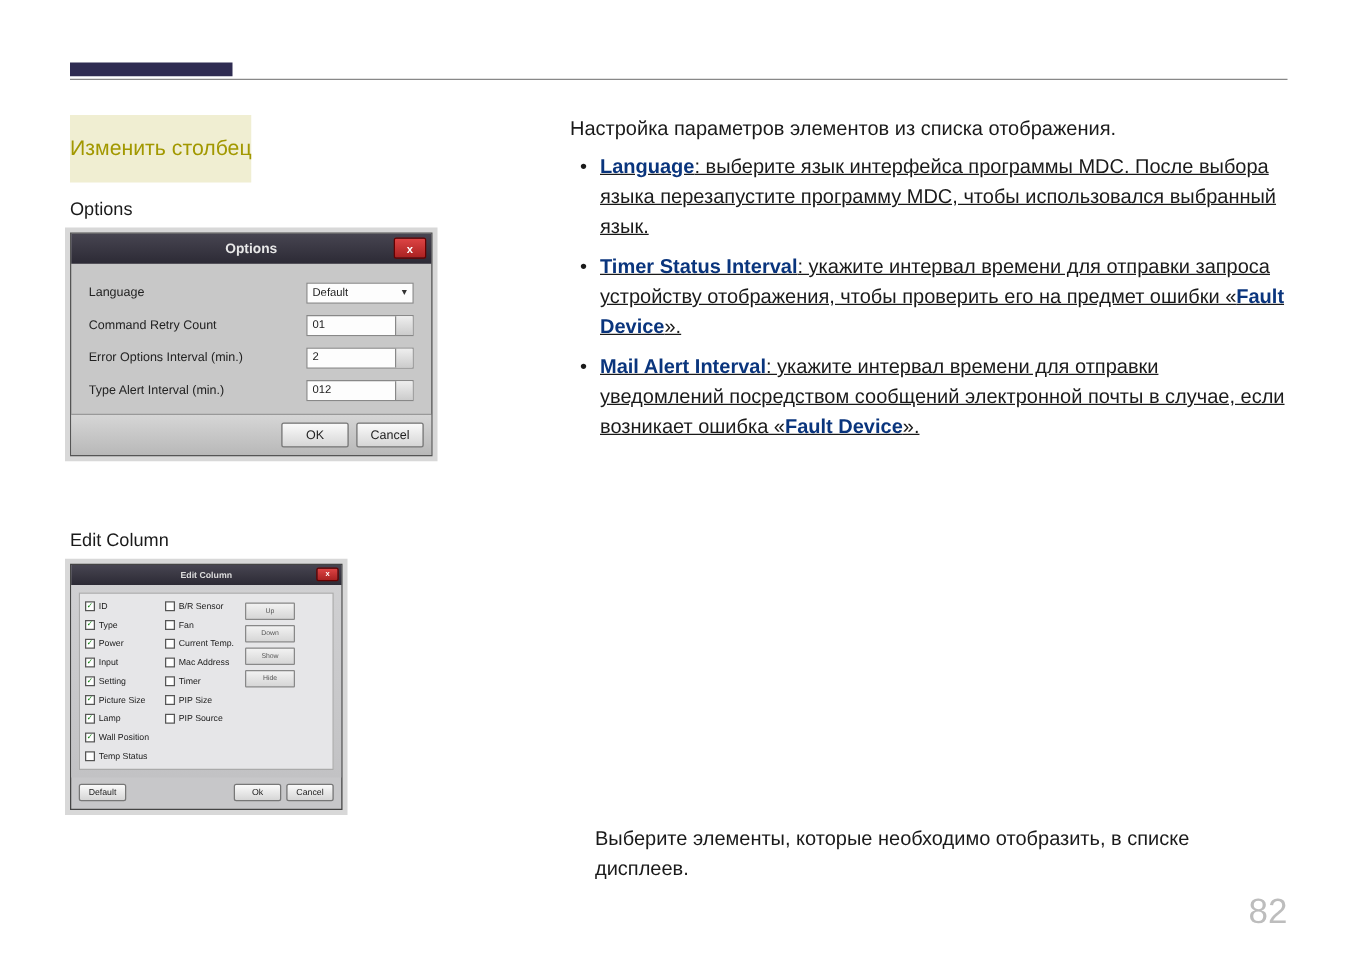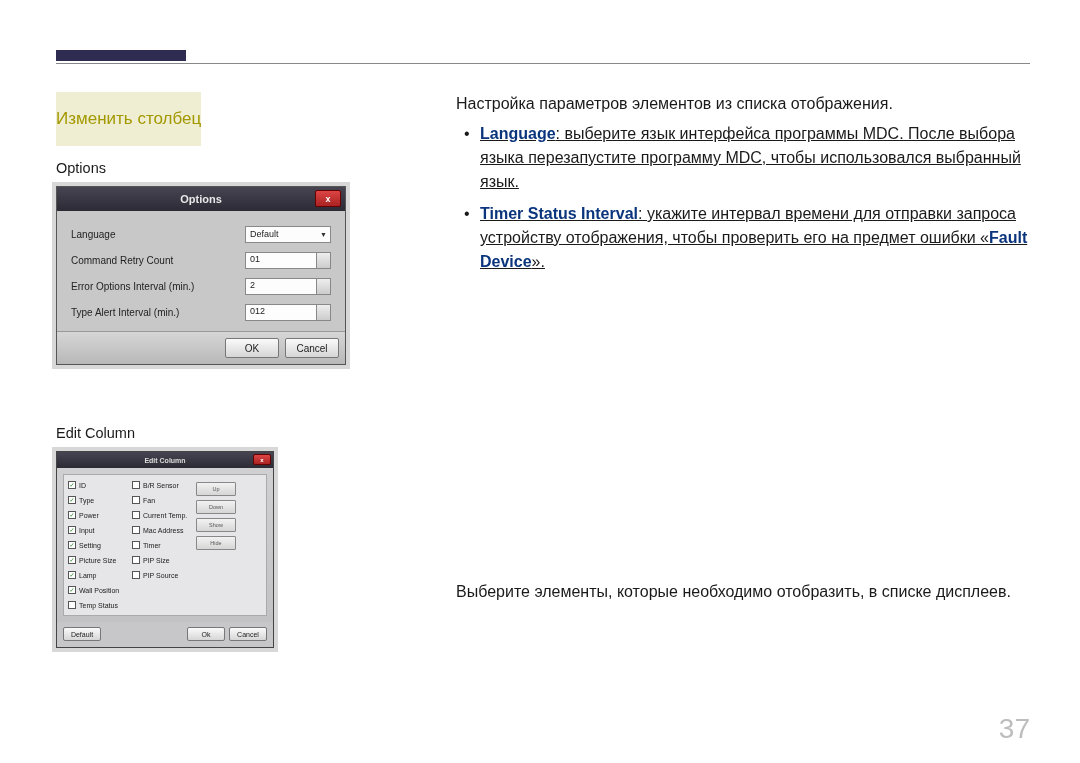--- a/index.html
+++ b/index.html
@@ -223,21 +223,21 @@
   .page-num {
     position: absolute;
     bottom: 18px;
     right: 50px;
     font-size: 28px;
     color: #bdbdbd;
     font-weight: 300;
   }
 
   .block-edit { margin-top: 0; }
-  .right-block2 { margin-top: 306px; }
+  .right-block2 { margin-top: 306px; margin-left: 20px; }
 </style>
 </head>
 <body>
 
 <div class="page">
   <div class="header-accent"></div>
   <hr class="header-rule">
 
   <div class="content">
     <div class="left-col">
@@ -383,20 +383,23 @@
 
     <div class="right-col">
       <p>Настройка параметров элементов из списка отображения.</p>
       <ul>
         <li>
           <span class="blue-bold">Language</span><span>: выберите язык интерфейса программы MDC. После выбора языка перезапустите программу MDC, чтобы использовался выбранный язык.</span>
         </li>
         <li>
           <span class="blue-bold">Timer Status Interval</span><span>: укажите интервал времени для отправки запроса устройству отображения, чтобы проверить его на предмет ошибки «</span><span class="blue-bold">Fault Device</span><span>».</span>
         </li>
+        <li>
+          <span class="blue-bold">Mail Alert Interval</span><span>: укажите интервал времени для отправки уведомлений посредством сообщений электронной почты в случае, если возникает ошибка «</span><span class="blue-bold">Fault Device</span><span>».</span>
+        </li>
       </ul>
 
       <p class="right-block2">Выберите элементы, которые необходимо отобразить, в списке дисплеев.</p>
     </div>
   </div>
 </div>
 
-<div class="page-num">37</div>
+<div class="page-num">82</div>
 
 </body></html>

